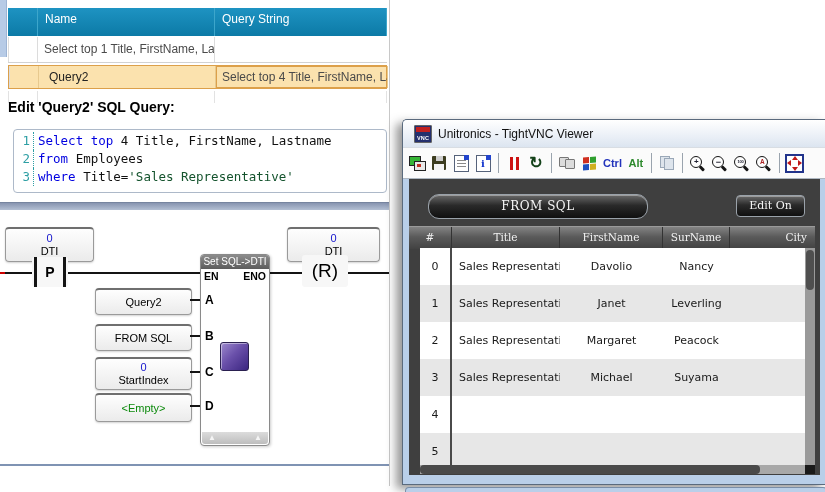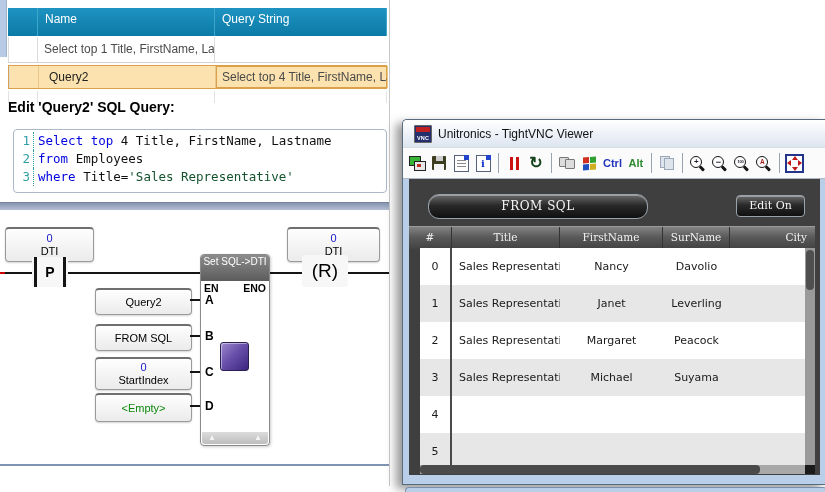--- a/index.html
+++ b/index.html
@@ -57,21 +57,21 @@
   .contact{position:absolute;left:32px;top:257px;width:36px;height:30px;background:#f7f7f7;border-radius:3px;
            display:flex;align-items:center;justify-content:center;}
   .contact .cbar{position:absolute;top:0;width:3px;height:30px;background:#141414;}
   .contact .cbar.l{left:2px;} .contact .cbar.r{right:2px;}
   .contact .cp{font-size:14px;font-weight:bold;color:#000;}
   .coil{position:absolute;left:302px;top:255px;width:46px;height:32px;background:#f7f7f7;border-radius:3px;
         display:flex;align-items:center;justify-content:center;font-size:19px;color:#000;}
 
   
   .fblock{position:absolute;left:200px;top:254px;width:68px;height:190px;background:#fff;border:1px solid #8a8a8a;border-radius:4px;box-shadow:1px 1px 3px rgba(0,0,0,.2);}
-  .fblock-hdr{height:26px;background:linear-gradient(#8c8c8c,#5c5c5c);color:#fff;font-size:10px;line-height:13px;text-align:center;border-radius:3px 3px 0 0;white-space:nowrap;overflow:hidden;}
+  .fblock-hdr{height:14px;background:linear-gradient(#8c8c8c,#5c5c5c);color:#fff;font-size:10px;line-height:13px;text-align:center;border-radius:3px 3px 0 0;white-space:nowrap;overflow:hidden;}
   .fblock-io{display:flex;justify-content:space-between;padding:1px 3px 0 3px;font-size:10.5px;font-weight:bold;color:#000;}
   .fblock-letter{position:absolute;left:4px;font-size:12px;font-weight:bold;color:#000;line-height:14px;}
   .fblock-ico{position:absolute;left:19px;top:87px;width:27px;height:27px;border-radius:3px;border:1px solid #2a2050;
               background:linear-gradient(135deg,#9d8ace 0%,#6a50aa 45%,#3a2580 100%);box-shadow:inset 1px 1px 0 rgba(255,255,255,.45);}
   .fblock-foot{position:absolute;left:1px;right:1px;bottom:1px;height:12px;background:linear-gradient(#dcdcdc,#bdbdbd);border-radius:0 0 3px 3px;}
   .fblock-foot .tri{position:absolute;top:1px;font-size:8px;color:#f5f5f5;line-height:10px;}
   .fblock-foot .tri.l{left:6px;} .fblock-foot .tri.r{right:6px;}
 
   
   .vnc{position:absolute;left:402px;top:119px;width:423px;height:364px;background:#b9cfe9;
@@ -387,22 +387,22 @@
             <div class="rm-hcell">#</div>
             <div class="rm-hcell">Title</div>
             <div class="rm-hcell">FirstName</div>
             <div class="rm-hcell">SurName</div>
             <div class="rm-hcell last">City</div>
           </div>
         <div class="rm-rows" id="rm-rows">
             <div class="rm-row">
               <div class="rm-cell idx">0</div>
               <div class="rm-cell title">Sales Representative</div>
+              <div class="rm-cell ctr">Davolio</div>
               <div class="rm-cell ctr">Nancy</div>
-              <div class="rm-cell ctr">Davolio</div>
               <div class="rm-cell ctr"></div>
             </div>
             <div class="rm-row alt">
               <div class="rm-cell idx">1</div>
               <div class="rm-cell title">Sales Representative</div>
               <div class="rm-cell ctr">Janet</div>
               <div class="rm-cell ctr">Leverling</div>
               <div class="rm-cell ctr"></div>
             </div>
             <div class="rm-row">

